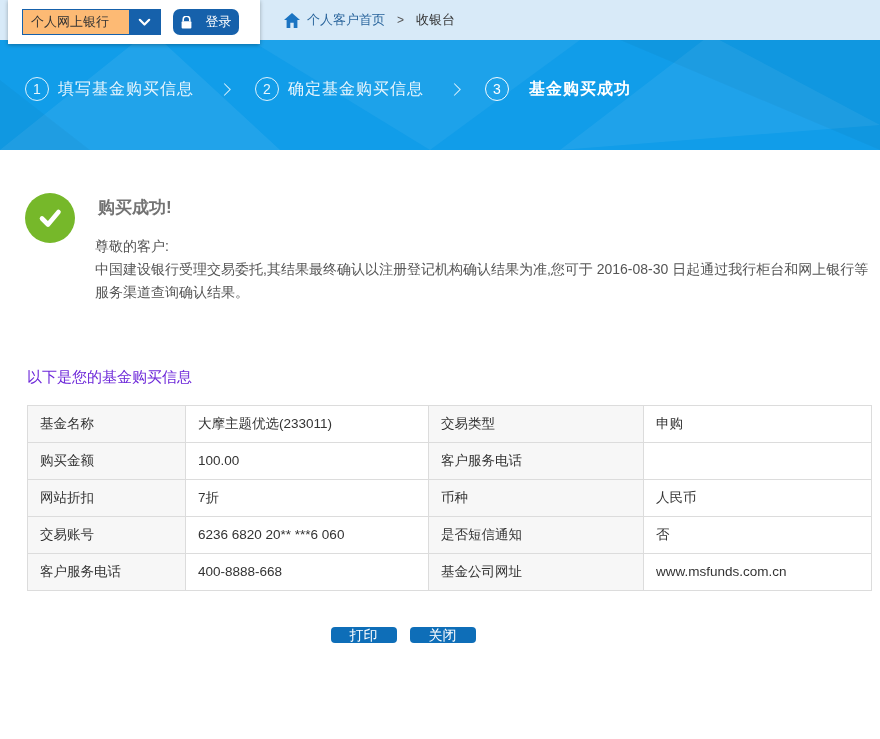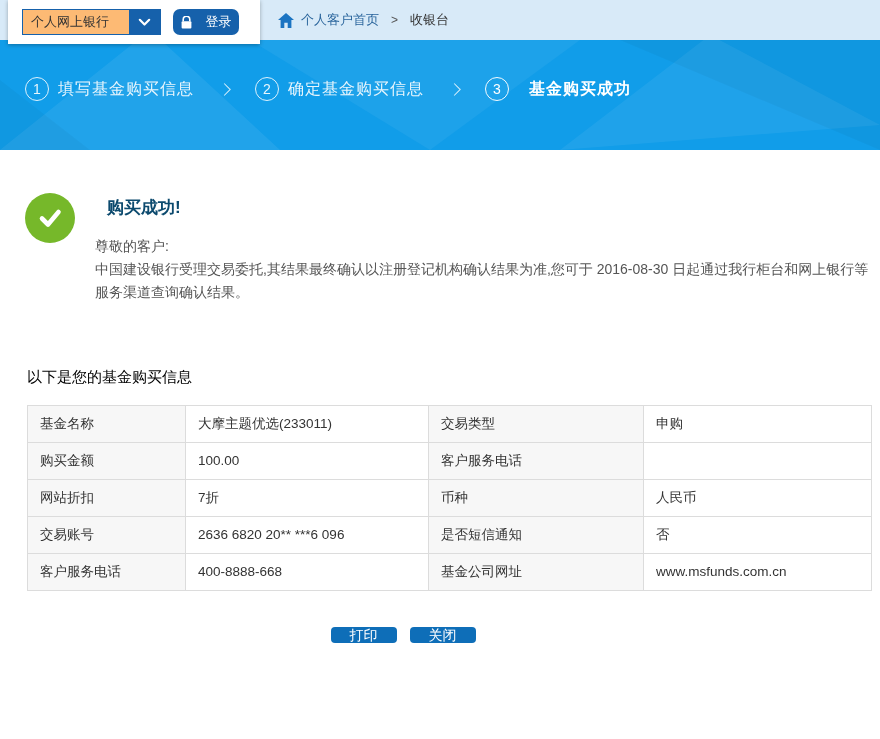--- a/index.html
+++ b/index.html
@@ -4,21 +4,21 @@
 <style>
   * { box-sizing: border-box; }
   html,body { margin:0; padding:0; }
   body {
     width:880px; height:739px; position:relative; overflow:hidden;
     background:#fff; font-family:"Liberation Sans","DejaVu Sans",sans-serif;
   }
 
   
   .topbar { position:absolute; top:0; left:0; width:880px; height:40px; background:#d8eaf8; }
-  .breadcrumb { position:absolute; left:278px; top:0; height:40px; display:flex; align-items:center; font-size:13px; }
+  .breadcrumb { position:absolute; left:284px; top:0; height:40px; display:flex; align-items:center; font-size:13px; }
   .breadcrumb .home-ic { margin-right:7px; display:flex; }
   .bc-home { color:#2a659c; cursor:pointer; }
   .bc-sep { margin:0 12px; color:#555; font-size:12px; }
   .bc-cur { color:#333; }
 
   
   .login-card {
     position:absolute; top:0; left:8px; width:252px; height:44px; background:#fff;
     box-shadow:0 1px 4px rgba(0,0,0,.3); display:flex; align-items:center;
     padding-left:14px; z-index:5;
@@ -50,24 +50,24 @@
   }
 
   
   .content { position:absolute; top:150px; left:0; width:880px; }
   .success { display:flex; margin:43px 0 0 25px; }
   .check-circle {
     width:50px; height:50px; border-radius:50%; background:#76b82a; flex:none;
     display:flex; align-items:center; justify-content:center;
   }
   .success-text { margin-left:20px; width:777px; }
-  .success-title { font-size:17px; font-weight:bold; color:#0c4a6e; margin:3px 12px 16px; }
+  .success-title { font-size:17px; font-weight:bold; color:#737373; margin:3px 3px 16px; }
   .success-par { font-size:14px; color:#555; line-height:23px; margin:0; }
 
-  .section-title { margin:64px 0 0 27px; font-size:15px; color:#000000; }
+  .section-title { margin:64px 0 0 27px; font-size:15px; color:#6d28d9; }
 
   table.info {
     margin:18px 0 0 27px; width:844px; border-collapse:collapse; table-layout:fixed;
     font-size:13.5px; color:#333;
   }
   table.info td { border:1px solid #dcdcdc; padding:8px 12px; line-height:20px; vertical-align:middle; word-break:break-all; }
   table.info td.lbl { background:#f7f7f7; }
 
   .actions { margin-top:36px; display:flex; justify-content:center; gap:13px; position:relative; left:-37px; }
   .btn {
@@ -177,21 +177,21 @@
             <td class="val"></td>
           </tr>
           <tr>
             <td class="lbl">网站折扣</td>
             <td class="val">7折</td>
             <td class="lbl">币种</td>
             <td class="val">人民币</td>
           </tr>
           <tr>
             <td class="lbl">交易账号</td>
-            <td class="val">2636 6820 20** ***6 096</td>
+            <td class="val">6236 6820 20** ***6 060</td>
             <td class="lbl">是否短信通知</td>
             <td class="val">否</td>
           </tr>
           <tr>
             <td class="lbl">客户服务电话</td>
             <td class="val">400-8888-668</td>
             <td class="lbl">基金公司网址</td>
             <td class="val">www.msfunds.com.cn</td>
           </tr>
         </tbody>

